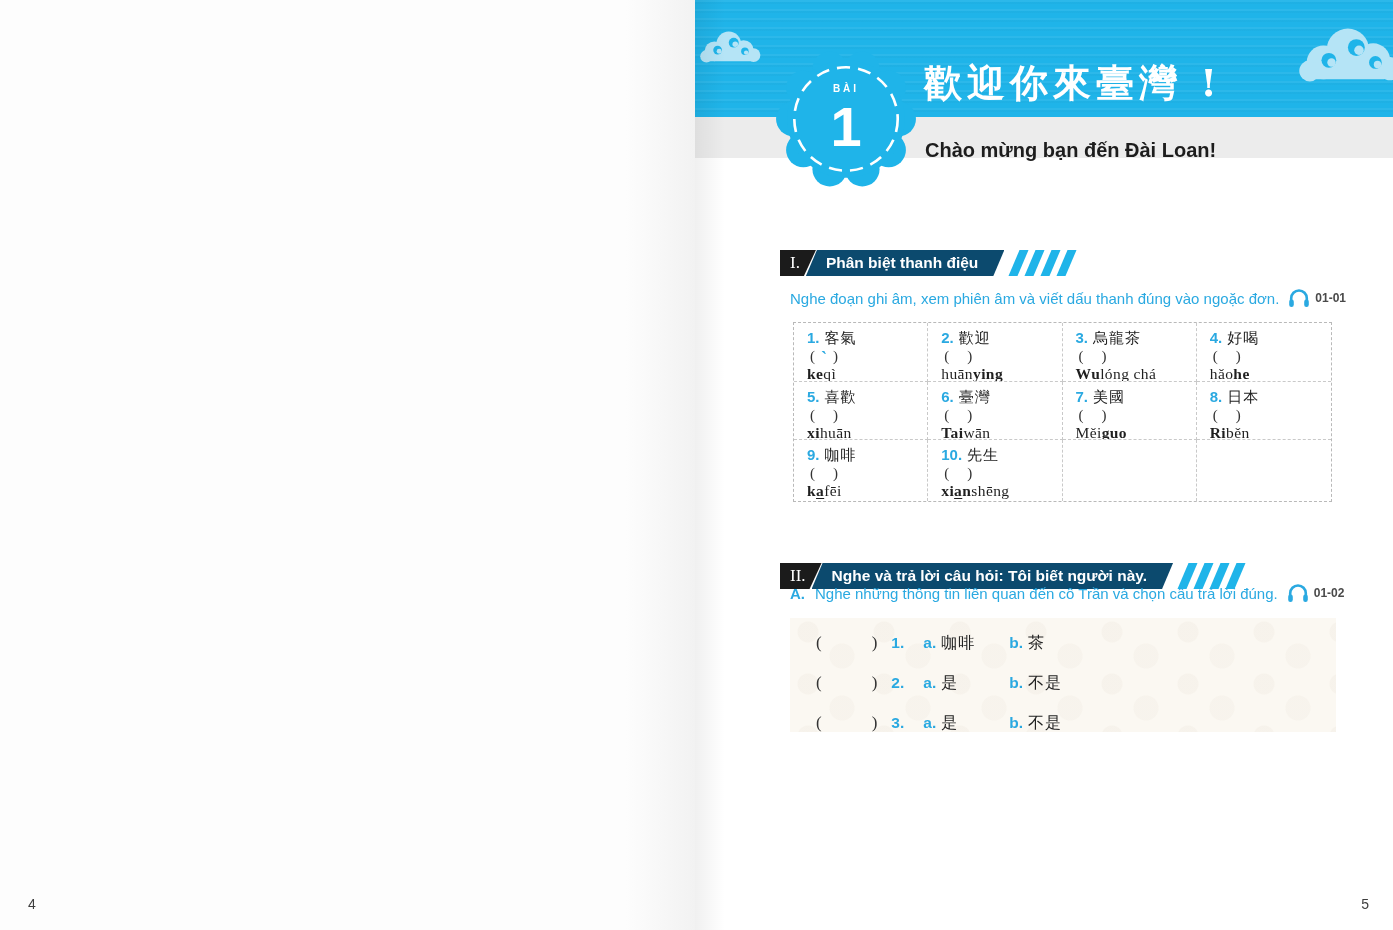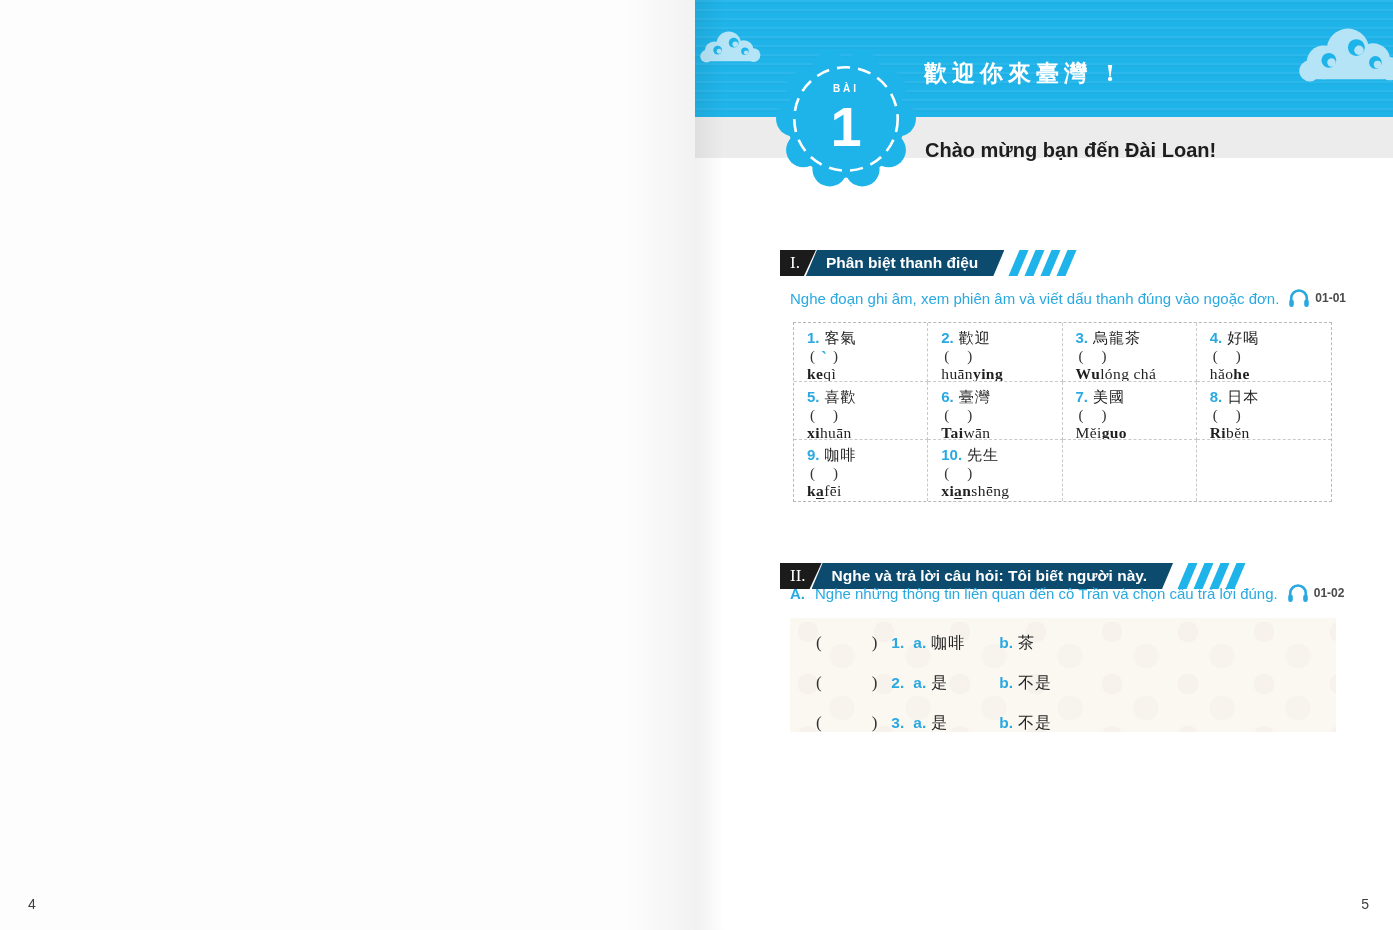--- a/index.html
+++ b/index.html
@@ -37,21 +37,21 @@
   .badge .bai{
     position:absolute;top:37px;left:0;width:100%;text-align:center;
     color:#fff;font-size:10px;font-weight:bold;letter-spacing:3px;
   }
   .badge .num{
     position:absolute;top:51px;left:0;width:100%;text-align:center;
     color:#fff;font-size:56px;font-weight:bold;line-height:60px;
   }
   .title-zh{
     position:absolute;left:229px;top:58px;margin:0;z-index:3;
-    color:#ffffff;font-size:23px;font-weight:bold;letter-spacing:5px;
+    color:#ffffff;font-size:38px;font-weight:bold;letter-spacing:5px;
     font-family:"DejaVu Serif",serif;
   }
   .title-vi{
     position:absolute;left:230px;top:130px;height:41px;line-height:41px;z-index:3;
     color:#1d1d1d;font-size:20px;font-weight:bold;
   }
   
   .sec-header{position:absolute;left:85px;display:flex;align-items:stretch;height:26px;z-index:2;}
   #sec1{top:250px;}
   #sec2{top:547px;margin-top:16px;}
@@ -109,21 +109,21 @@
     background-color:#fbf8f2;
     background-image:
       radial-gradient(circle at 18px 14px, rgba(170,150,110,0.05) 10px, transparent 11px),
       radial-gradient(circle at 52px 38px, rgba(170,150,110,0.045) 12px, transparent 13px);
     background-size:76px 52px;
   }
   .q-row{height:40px;line-height:40px;padding-left:26px;white-space:nowrap;}
   .q-paren{font-family:"Liberation Serif",serif;color:#333;font-size:17px;}
   .q-gap{display:inline-block;width:50px;}
   .q-num{color:#2aa9e1;font-weight:bold;font-size:15.5px;margin-left:14px;}
-  .q-a{display:inline-block;width:86px;margin-left:9px;}
+  .q-a{display:inline-block;width:86px;margin-left:19px;}
   .q-opt-label{color:#2aa9e1;font-weight:bold;font-size:15.5px;}
   .q-opt-text{font-family:"DejaVu Serif",serif;color:#222;font-size:16px;margin-left:5px;letter-spacing:1px;}
   
   .page-num{position:absolute;bottom:18px;font-size:14px;color:#3e3e3e;z-index:3;}
   .page-num.pl{left:28px;}
   .page-num.pr{right:24px;}
 </style>
 </head>
 <body>
 

